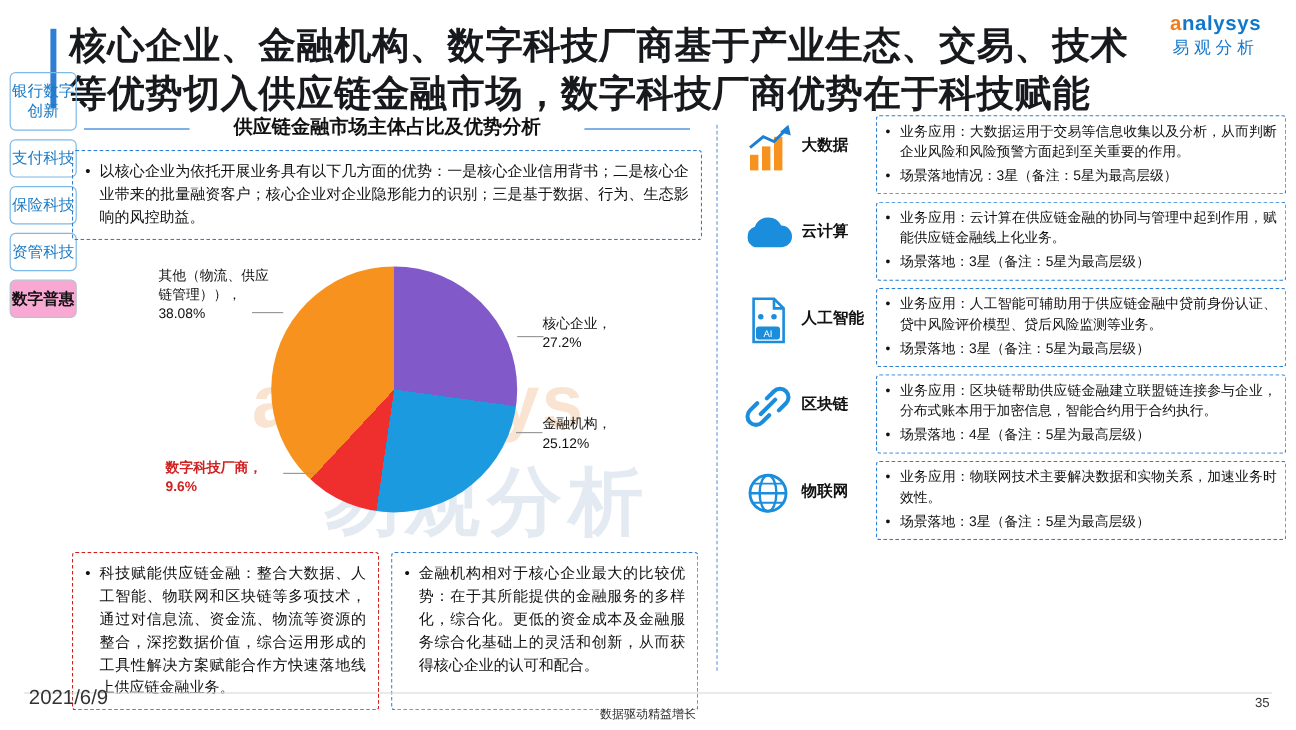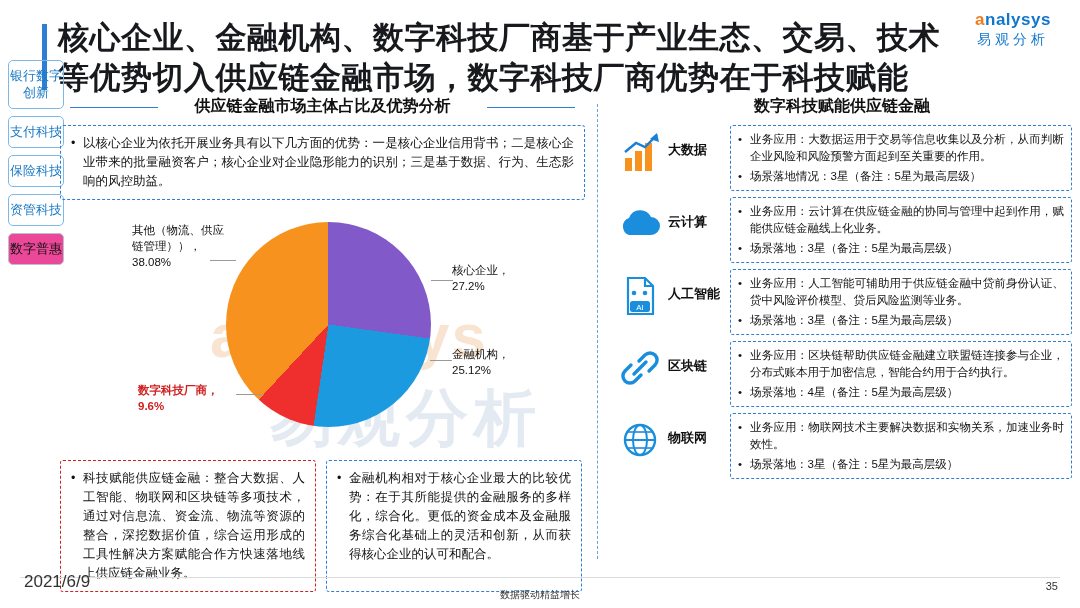--- a/index.html
+++ b/index.html
@@ -35,22 +35,22 @@
   .leftnav {
     position: absolute; left: 8px; top: 60px; width: 40px;
   }
   .nav-item {
     width: 56px; margin-bottom: 7px;
     border: 1px solid #7db9e8; border-radius: 5px;
     color: #1a7ac4; font-size: 13px; text-align: center;
     padding: 6px 0 7px 0; line-height: 17px;
   }
   .nav-item.active {
-    background: #ec4899; border-color: #b9c2cc; color: #111;
-    font-weight: normal;
+    background: #f9a8d4; border-color: #b9c2cc; color: #111;
+    font-weight: bold;
   }
   
   .col-left { position: absolute; left: 60px; top: 96px; width: 525px; }
   .col-right { position: absolute; left: 612px; top: 96px; width: 460px; }
   .col-divider {
     position: absolute; left: 597px; top: 104px; height: 455px;
     border-left: 1px dashed #6f9fd8;
   }
   .col-title {
     text-align: center; font-size: 16px; font-weight: bold; color: #111;
@@ -177,21 +177,20 @@
     <div class="box-blue">
       <div class="bullet-row">
         <div class="bullet-dot">•</div>
         <div class="bullet-text">金融机构相对于核心企业最大的比较优势：在于其所能提供的金融服务的多样化，综合化。更低的资金成本及金融服务综合化基础上的灵活和创新，从而获得核心企业的认可和配合。</div>
       </div>
     </div>
   </div>
 </div>
 
 <div class="col-right">
-  <div class="col-title">数字科技赋能供应链金融</div>
 
   <div class="rrow">
     <div class="ricon">
       <svg width="46" height="44" viewBox="0 0 46 44">
         <rect x="8" y="28" width="7" height="13" fill="#f7921e"></rect>
         <rect x="18" y="21" width="7" height="20" fill="#f7921e"></rect>
         <rect x="28" y="13" width="7" height="28" fill="#f7921e"></rect>
         <polyline points="8,22 19,13 28,17 40,5" fill="none" stroke="#1b7fd4" stroke-width="2.4"></polyline>
         <polygon points="40,3 42,12 33,9" fill="#1b7fd4"></polygon>
       </svg>

